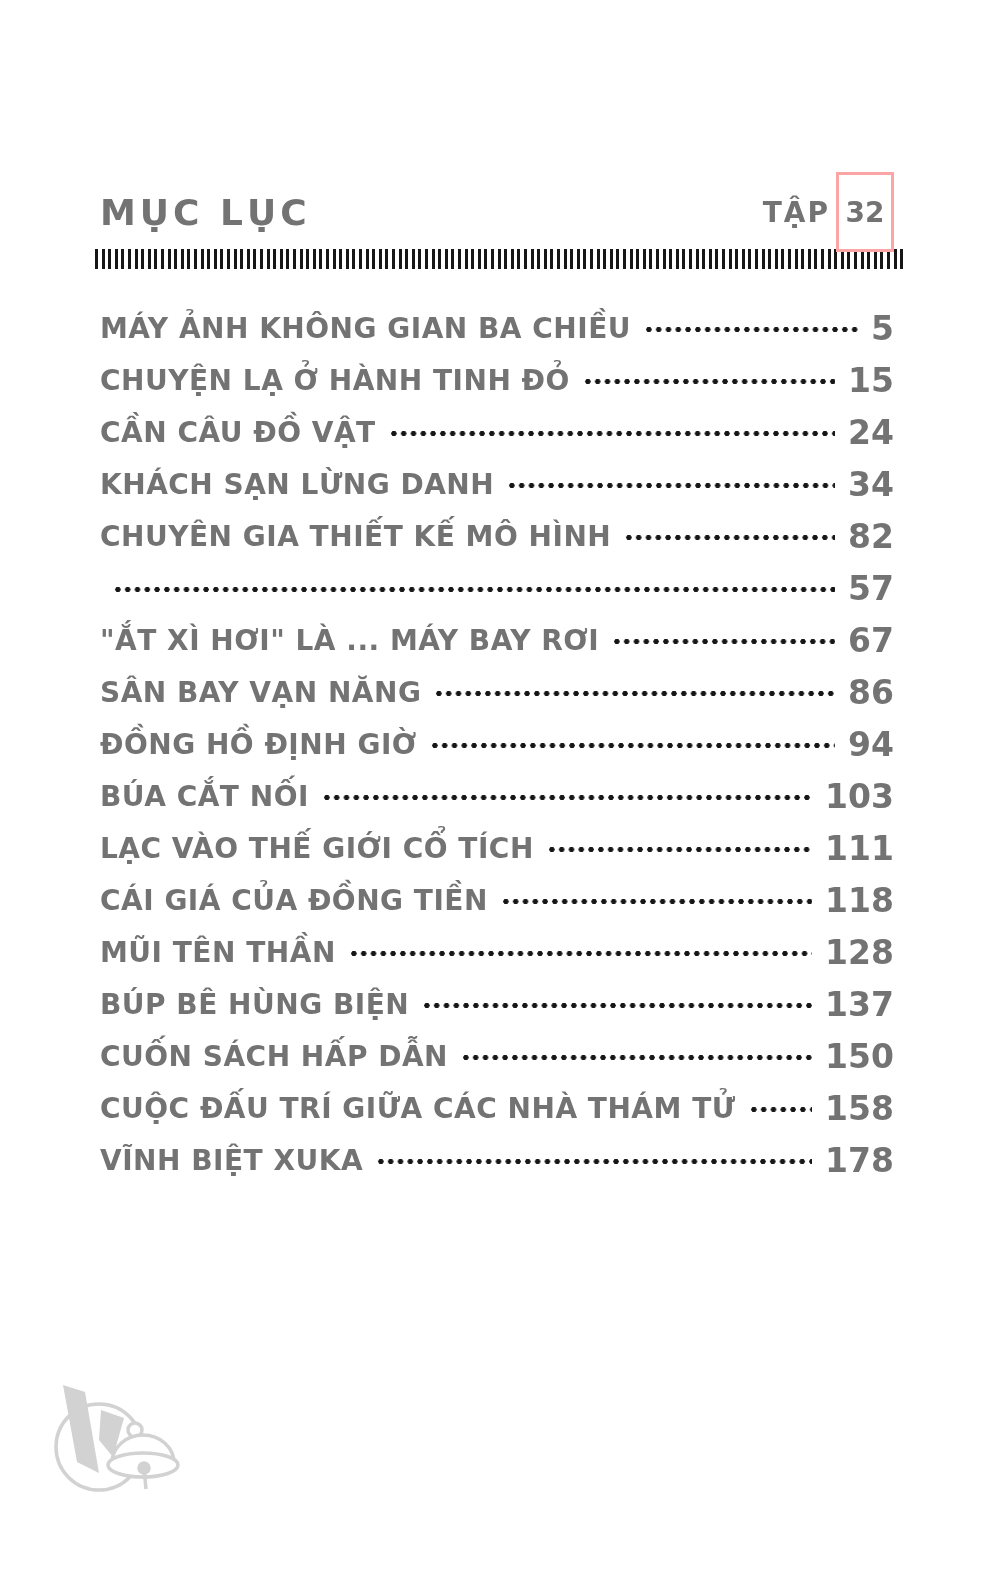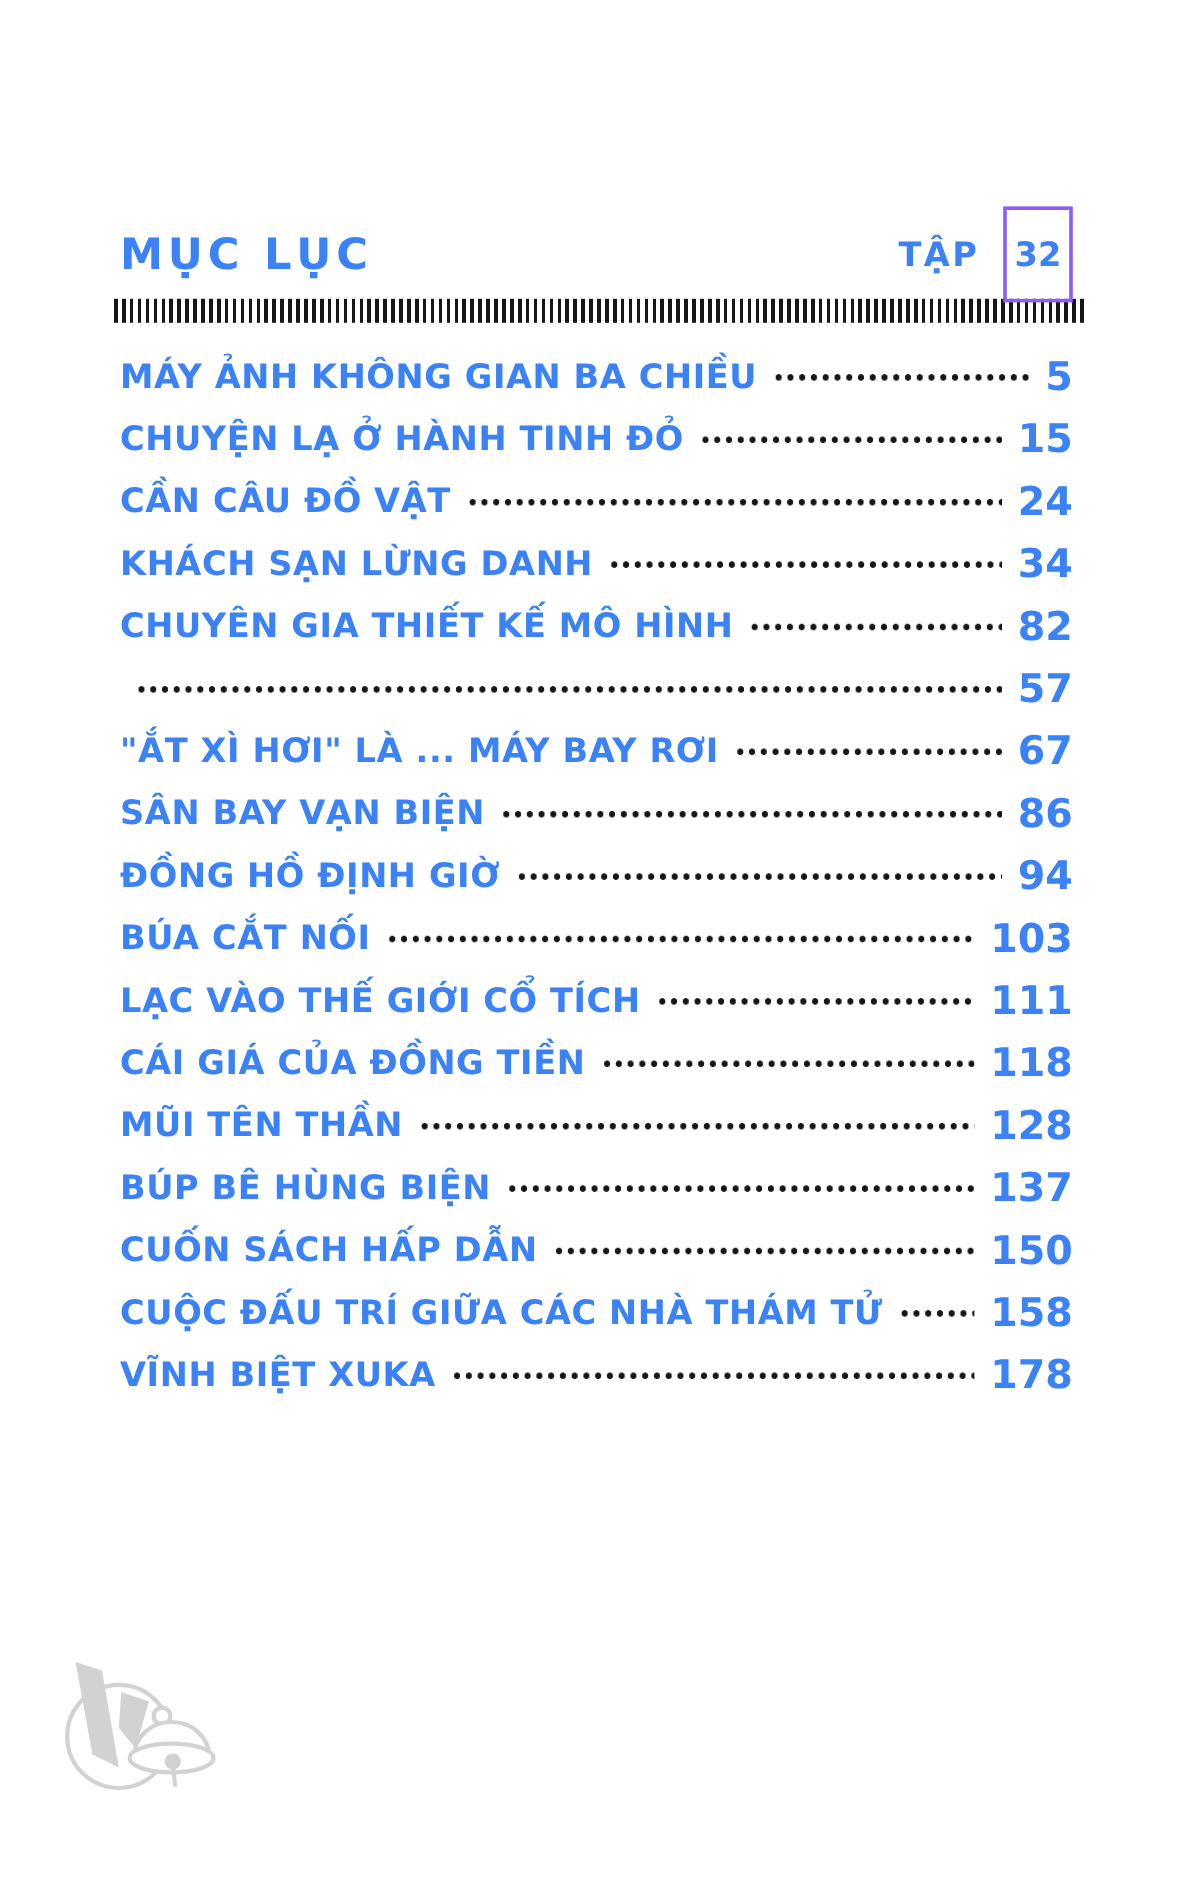--- a/index.html
+++ b/index.html
@@ -2,21 +2,21 @@
 <html><head>
 <meta charset="utf-8">
 <style>
   html, body { margin: 0; padding: 0; }
   .page {
     position: relative;
     width: 1000px;
     height: 1571px;
     background: #ffffff;
     font-family: "DejaVu Sans", sans-serif;
-    color: #3b82f6;
+    color: #737373;
     overflow: hidden;
   }
   .content {
     position: absolute;
     left: 100px;
     right: 106px;
     top: 188px;
   }
   .header-row {
     display: flex;
@@ -33,35 +33,35 @@
     display: flex;
     align-items: center;
     font-size: 28px;
     font-weight: bold;
     letter-spacing: 2px;
   }
   .volume-box {
     display: inline-flex;
     align-items: center;
     justify-content: center;
-    border: 3px solid #8b5cf6;
+    border: 3px solid #fca5a5;
     min-width: 44px;
     height: 42px;
-    margin-left: 20px;
+    margin-left: 6px;
     padding: 16px 4px;
     letter-spacing: 0;
   }
   .stripe-divider {
     margin-top: 13px;
     margin-left: -5px;
     margin-right: -10px;
     height: 20px;
     background: repeating-linear-gradient(to right, #161616 0 3px, #ffffff 3px 6.6px);
   }
-  .toc-list { margin-top: 18px; }
+  .toc-list { margin-top: 33px; }
   .toc-row {
     display: flex;
     align-items: center;
     height: 52px;
   }
   .toc-title {
     font-size: 28px;
     font-weight: bold;
     letter-spacing: 0.5px;
     white-space: nowrap;
@@ -146,21 +146,21 @@
     </div>
 
     <div class="toc-row">
       <span class="toc-title">"ẮT XÌ HƠI" LÀ ... MÁY BAY RƠI</span>
       <span class="leader"></span>
       <span class="toc-page">67</span>
     </div>
 
 
     <div class="toc-row">
-      <span class="toc-title">SÂN BAY VẠN BIỆN</span>
+      <span class="toc-title">SÂN BAY VẠN NĂNG</span>
       <span class="leader"></span>
       <span class="toc-page">86</span>
     </div>
 
     <div class="toc-row">
       <span class="toc-title">ĐỒNG HỒ ĐỊNH GIỜ</span>
       <span class="leader"></span>
       <span class="toc-page">94</span>
     </div>
 

